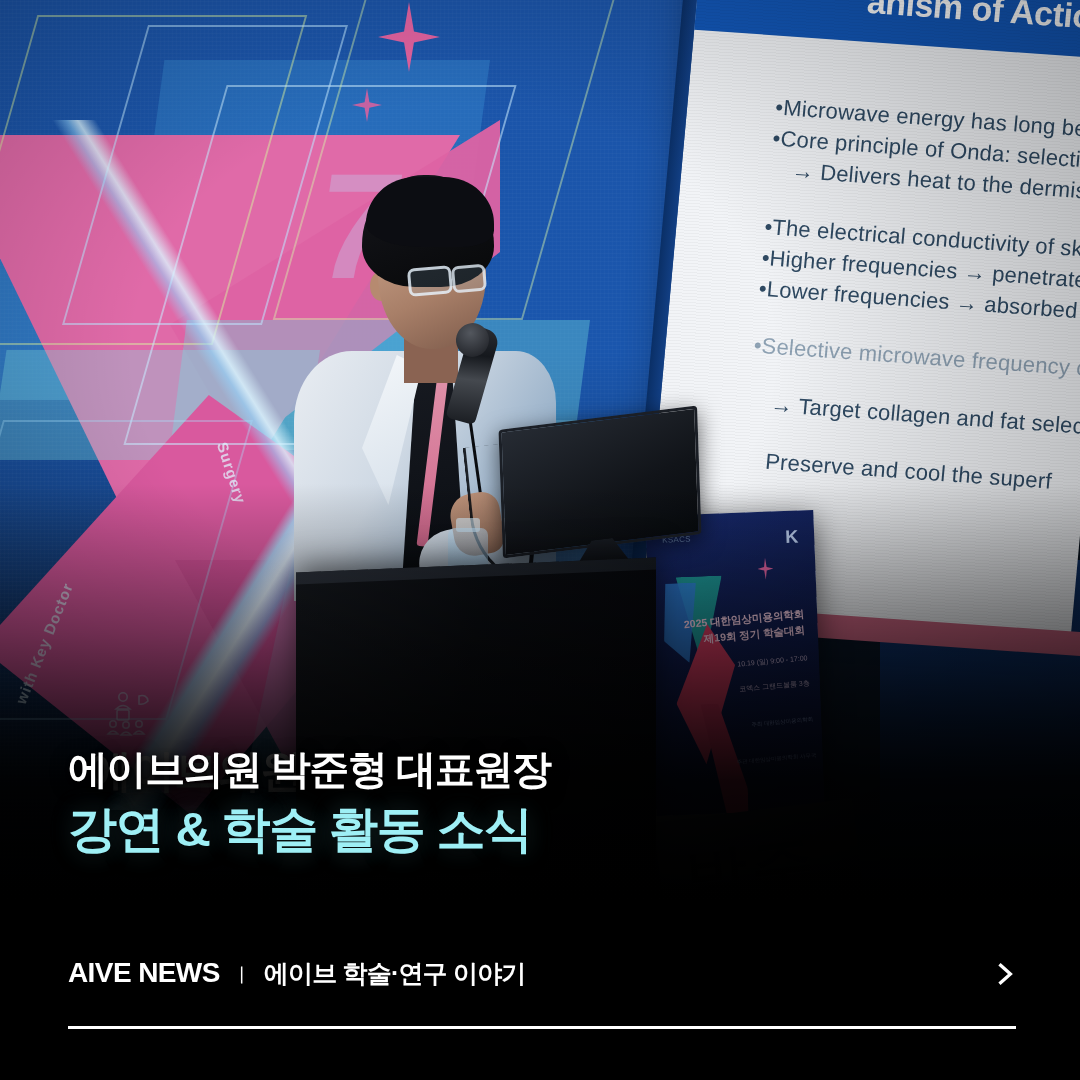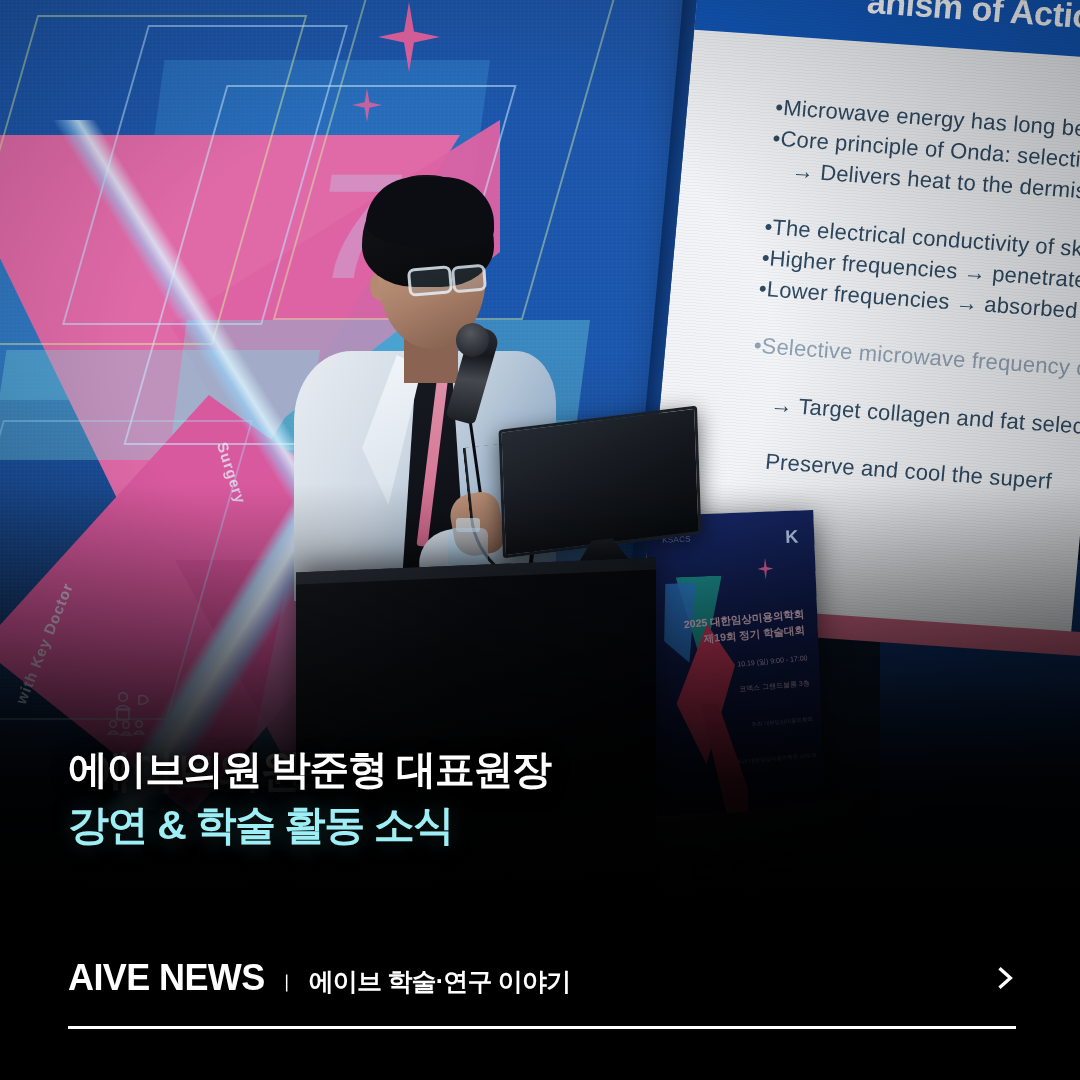--- a/index.html
+++ b/index.html
@@ -348,37 +348,37 @@
   #headline {
     position:absolute; left:68px; top:748px; z-index:20;
   }
   .hl1 {
     color:#ffffff; font-size:40px; font-weight:800; letter-spacing:-1.4px;
     line-height:1.06; white-space:nowrap;
     text-shadow:0 3px 18px rgba(0,0,0,.85), 0 1px 4px rgba(0,0,0,.9);
   }
   .hl2 {
     margin-top:14px;
-    color:#9EEFF5; font-size:41px; font-weight:800; letter-spacing:-1.4px;
+    color:#9EEFF5; font-size:49px; font-weight:800; letter-spacing:-1.4px;
     line-height:1.06; white-space:nowrap;
     text-shadow:0 3px 18px rgba(0,0,0,.8), 0 0 26px rgba(120,230,245,.25);
   }
 
   
   #footer {
     position:absolute; left:0; top:930px; width:1080px; height:150px;
     background:#000; z-index:30;
   }
   .f-row {
     position:absolute; left:68px; top:27px; right:62px;
     display:flex; align-items:center; justify-content:space-between;
   }
   .f-left { display:flex; align-items:baseline; white-space:nowrap; }
   .f-brand {
-    color:#fff; font-size:36px; font-weight:800; letter-spacing:-.6px;
+    color:#fff; font-size:28px; font-weight:800; letter-spacing:-.6px;
   }
   .f-sep { color:#fff; font-size:20px; font-weight:500; margin:0 12px; }
   .f-sub { color:#fff; font-size:25px; font-weight:600; letter-spacing:-.8px; }
   .f-chevron { color:#fff; width:26px; height:26px; flex:none; }
   .f-rule {
     position:absolute; left:68px; top:96px; width:948px; height:3px; background:#fff;
   }
 </style>
 </head>
 <body>

